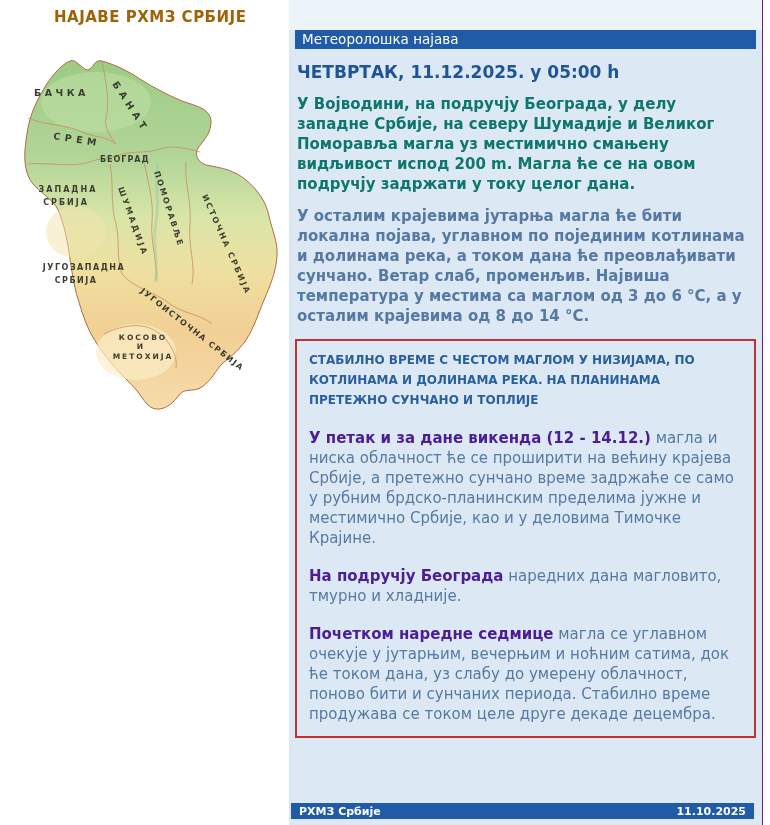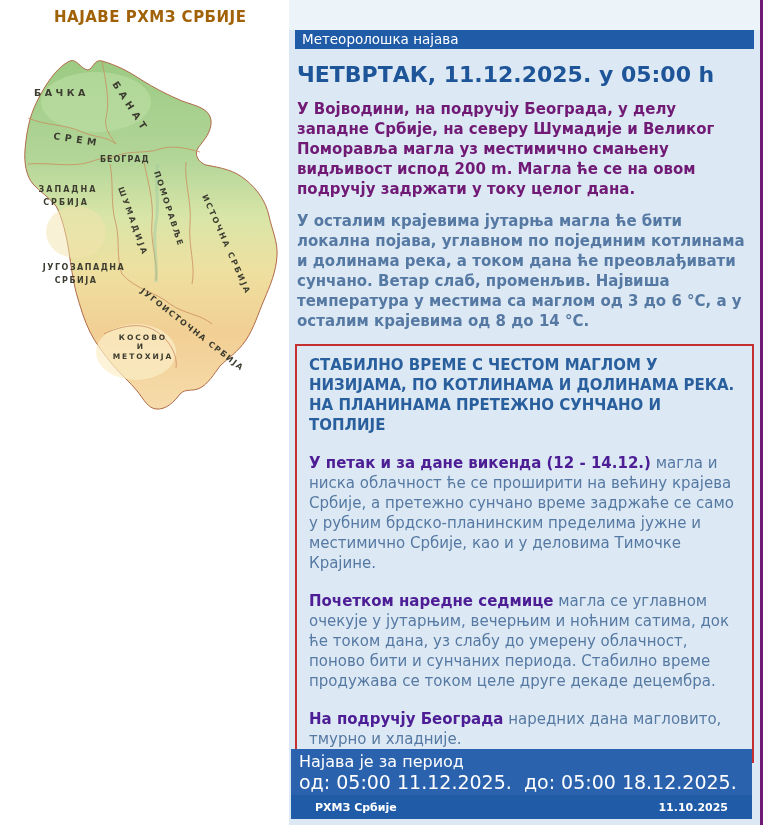--- a/index.html
+++ b/index.html
@@ -13,58 +13,58 @@
     position:absolute;left:54px;top:8px;
     font-size:15px;font-weight:bold;color:#a16207;letter-spacing:0.5px;
   }
   .map-wrap{position:absolute;left:6px;top:52px;width:282px;height:365px;}
   .map-wrap svg{display:block;}
   .map-label{fill:#3c3c30;font-weight:bold;font-family:"DejaVu Sans",sans-serif;}
 
   
   .panel{
     position:absolute;left:289px;top:0;width:474px;height:825px;
-    background:#dce9f4;border-right:3px solid #701a75;box-sizing:border-box;
+    background:#dce9f4;border-right:1px solid #701a75;box-sizing:border-box;
   }
   .panel-top-strip{height:30px;background:#ecf4fa;}
   .head-bar{
     margin:0 6px;height:19px;line-height:19px;background:#1f5ba7;
     color:#ffffff;font-size:13.5px;padding-left:7px;
   }
   .date-heading{
-    margin:13px 8px 0 8px;font-size:22px;font-weight:bold;color:#1e5498;
+    margin:13px 8px 0 8px;font-size:17px;font-weight:bold;color:#1e5498;
   }
   .para{
     margin:12px 9px 0 8px;font-size:15px;line-height:20px;
   }
-  .para.bold-blue{font-weight:bold;color:#701a75;}
+  .para.bold-blue{font-weight:bold;color:#0f766e;}
   .para.soft-blue{color:#5679a3;font-weight:bold;}
   .alert-box{
     margin:13px 6px 0 6px;border:2px solid #c42f2f;
     padding:9px 12px 12px 12px;background:#dce9f4;
   }
   .alert-heading{
-    font-size:15px;font-weight:bold;color:#2a5f9e;line-height:20px;
+    font-size:12px;font-weight:bold;color:#2a5f9e;line-height:20px;
     text-transform:uppercase;
   }
   .alert-para{
     margin-top:18px;font-size:15px;line-height:20px;color:#5679a3;
   }
   .alert-para .lead{font-weight:bold;color:#4c1d95;}
   .period-box{
     position:absolute;left:2px;right:8px;bottom:27px;
     background:#2b62ae;color:#ffffff;padding:3px 8px 5px 8px;box-sizing:border-box;
   }
   .period-label{font-size:16px;line-height:20px;}
   .period-range{font-size:19px;line-height:21px;white-space:pre-wrap;}
   .footer-bar{
-    position:absolute;left:2px;right:8px;bottom:6px;height:24px;
+    position:absolute;left:2px;right:8px;bottom:6px;height:16px;
     background:#1f5ba7;color:#ffffff;font-size:11px;font-weight:bold;
     display:flex;justify-content:space-between;align-items:center;
-    padding:0 24px;box-sizing:border-box;
+    padding:0 8px;box-sizing:border-box;
   }
 </style>
 </head>
 <body>
 
 <div class="page-title">НАЈАВЕ РХМЗ СРБИЈЕ</div>
 
 <div class="map-wrap">
   <svg width="282" height="365" viewBox="0 0 282 365">
     <defs>
@@ -137,26 +137,22 @@
 
   <div class="date-heading">ЧЕТВРТАК, 11.12.2025. у 05:00 h</div>
 
   <div class="para bold-blue">У Војводини, на подручју Београда, у делу западне Србије, на северу Шумадије и Великог Поморавља магла уз местимично смањену видљивост испод 200 m. Магла ће се на овом подручју задржати у току целог дана.</div>
 
   <div class="para soft-blue">У осталим крајевима јутарња магла ће бити локална појава, углавном по појединим котлинама и долинама река, а током дана ће преовлађивати сунчано. Ветар слаб, променљив. Највиша температура у местима са маглом од 3 до 6 °C, а у осталим крајевима од 8 до 14 °C.</div>
 
   <div class="alert-box">
     <div class="alert-heading">СТАБИЛНО ВРЕМЕ С ЧЕСТОМ МАГЛОМ У НИЗИЈАМА, ПО КОТЛИНАМА И ДОЛИНАМА РЕКА. НА ПЛАНИНАМА ПРЕТЕЖНО СУНЧАНО И ТОПЛИЈЕ</div>
     <div class="alert-para"><span class="lead">У петак и за дане викенда (12 - 14.12.)</span><span> магла и ниска облачност ће се проширити на већину крајева Србије, а претежно сунчано време задржаће се само у рубним брдско-планинским пределима јужне и местимично Србије, као и у деловима Тимочке Крајине.</span></div>
+    <div class="alert-para"><span class="lead">На подручју Београда</span><span> наредних дана магловито, тмурно и хладније.</span></div>
     <div class="alert-para"><span class="lead">Почетком наредне седмице</span><span> магла се углавном очекује у јутарњим, вечерњим и ноћним сатима, док ће током дана, уз слабу до умерену облачност, поново бити и сунчаних периода. Стабилно време продужава се током целе друге декаде децембра.</span></div>
-    <div class="alert-para"><span class="lead">На подручју Београда</span><span> наредних дана магловито, тмурно и хладније.</span></div>
   </div>
 
-  <div class="period-box">
-    <div class="period-label">Најава је за период</div>
-    <div class="period-range">од: 05:00 11.12.2025.&nbsp; до: 05:00 18.12.2025.</div>
-  </div>
 
   <div class="footer-bar">
     <span>РХМЗ Србије</span>
     <span>11.10.2025</span>
   </div>
 </div>
 
 </body></html>

